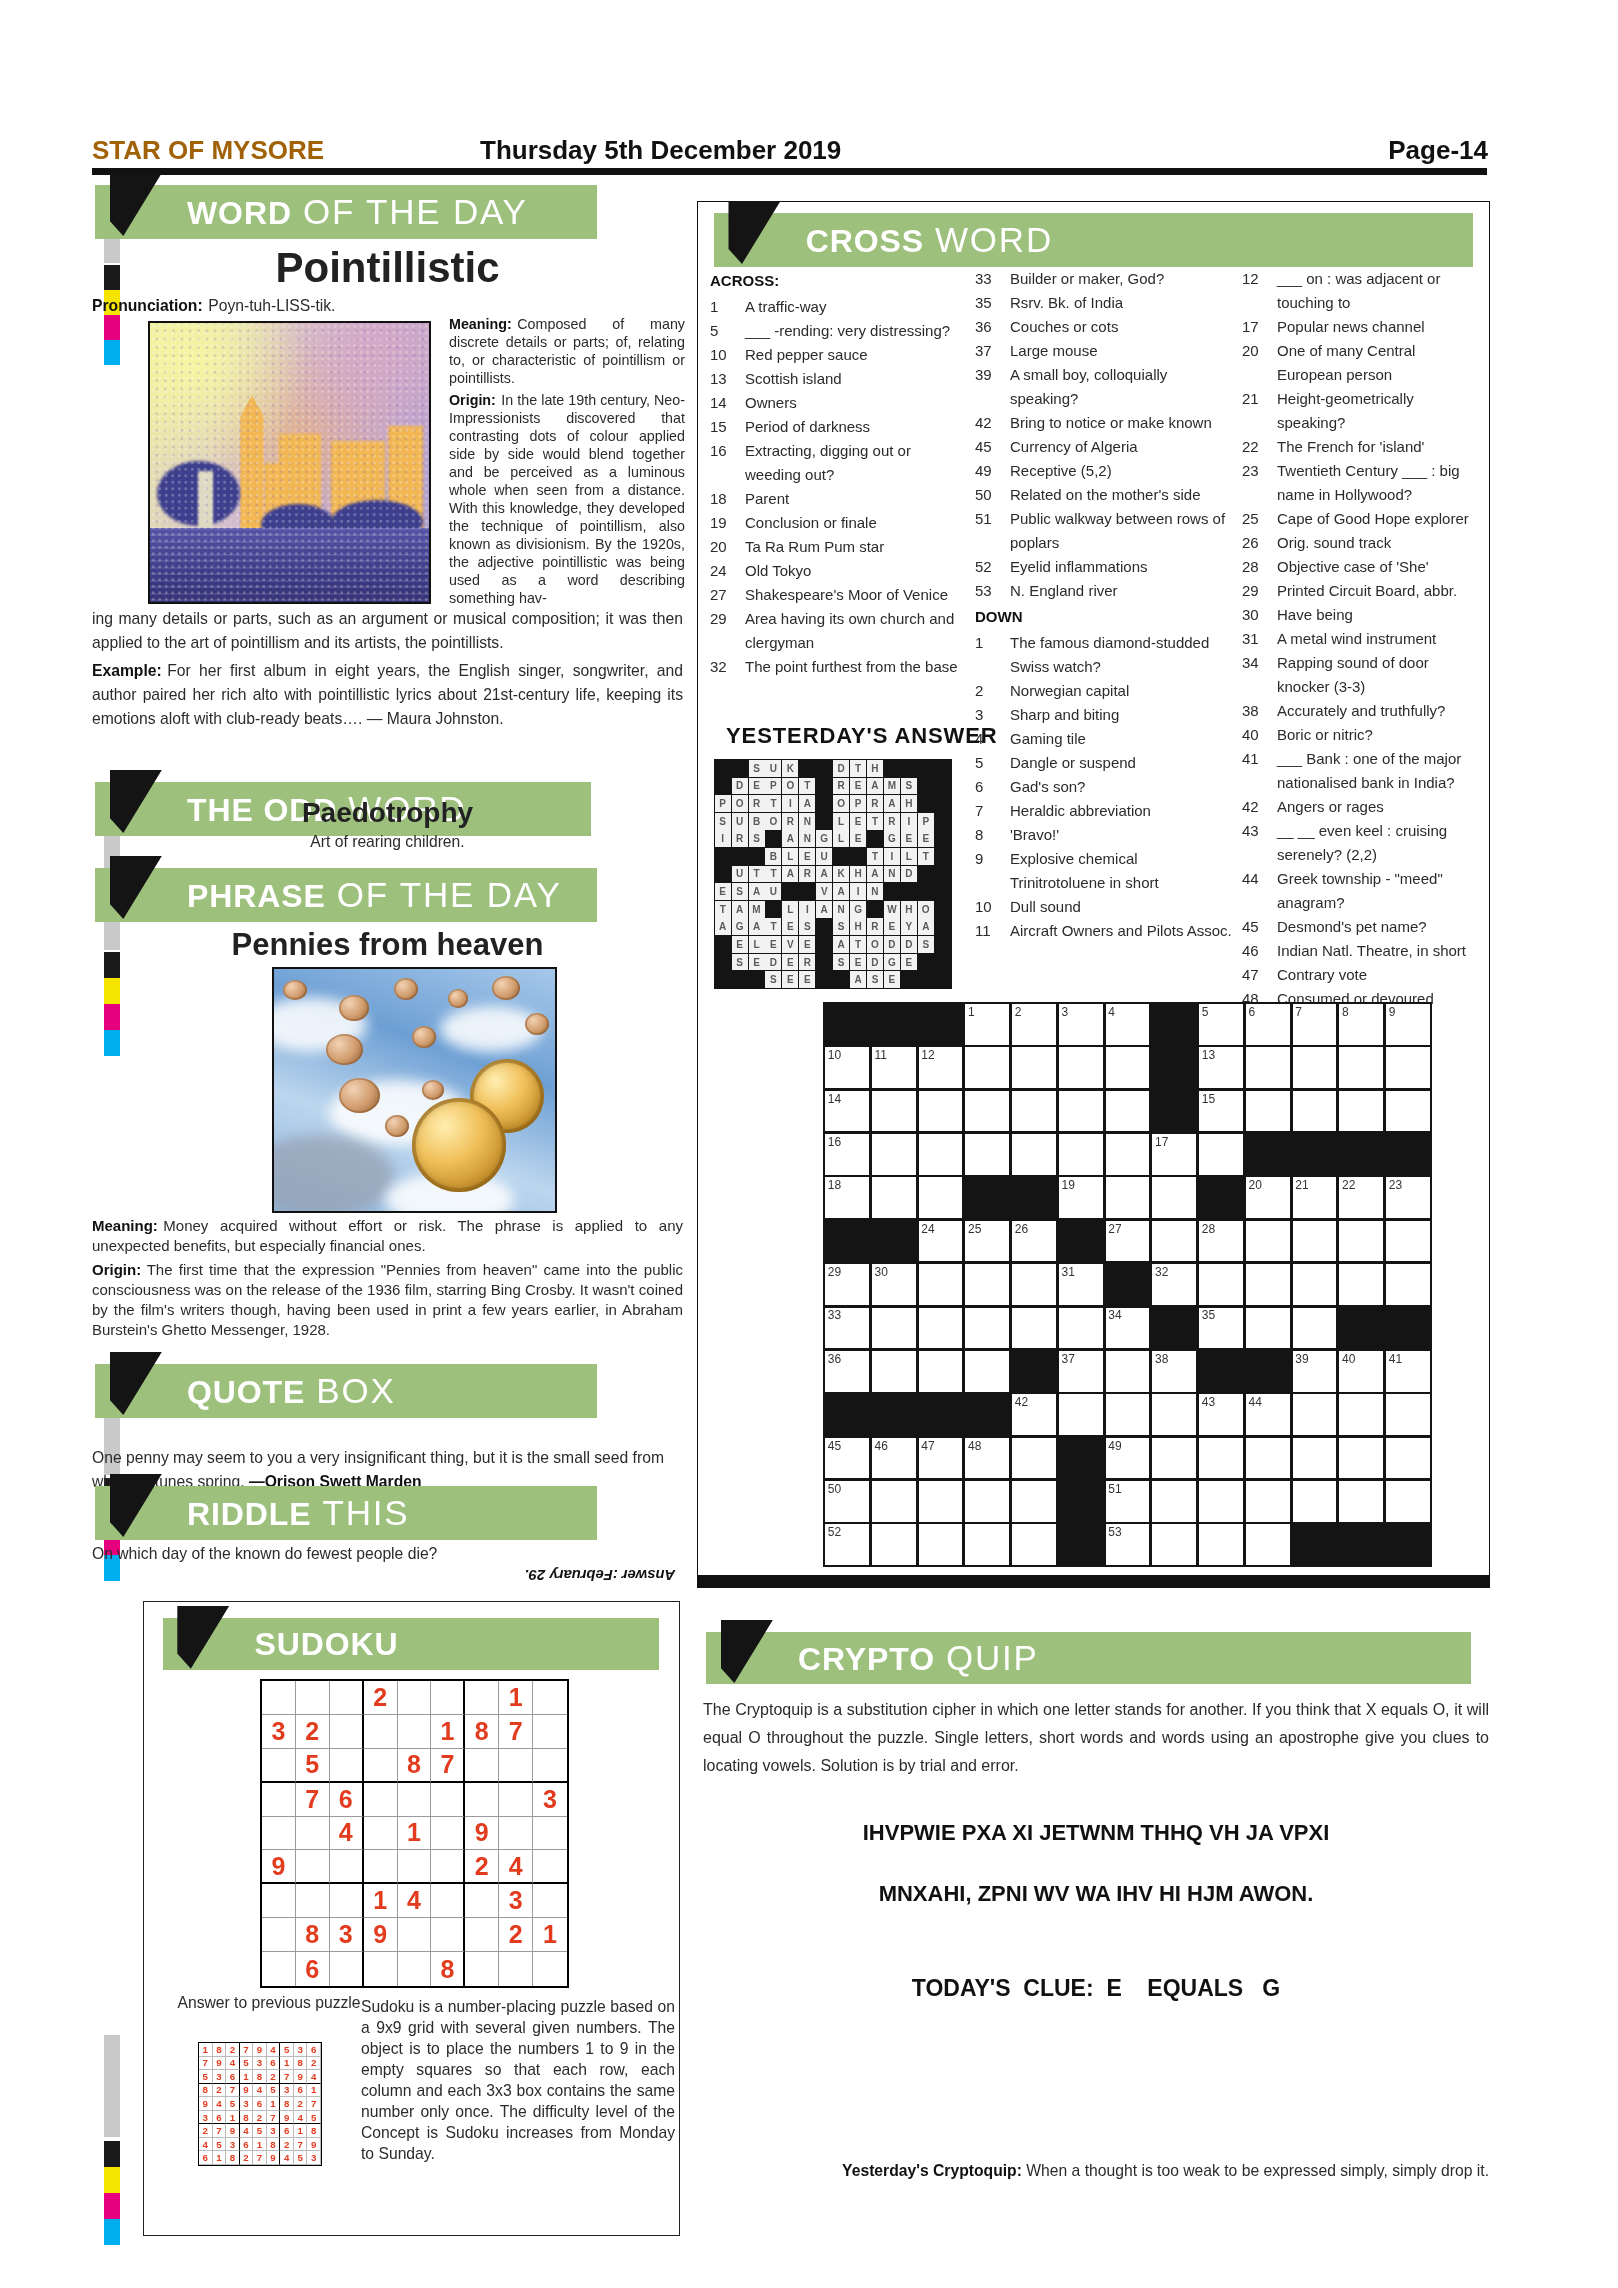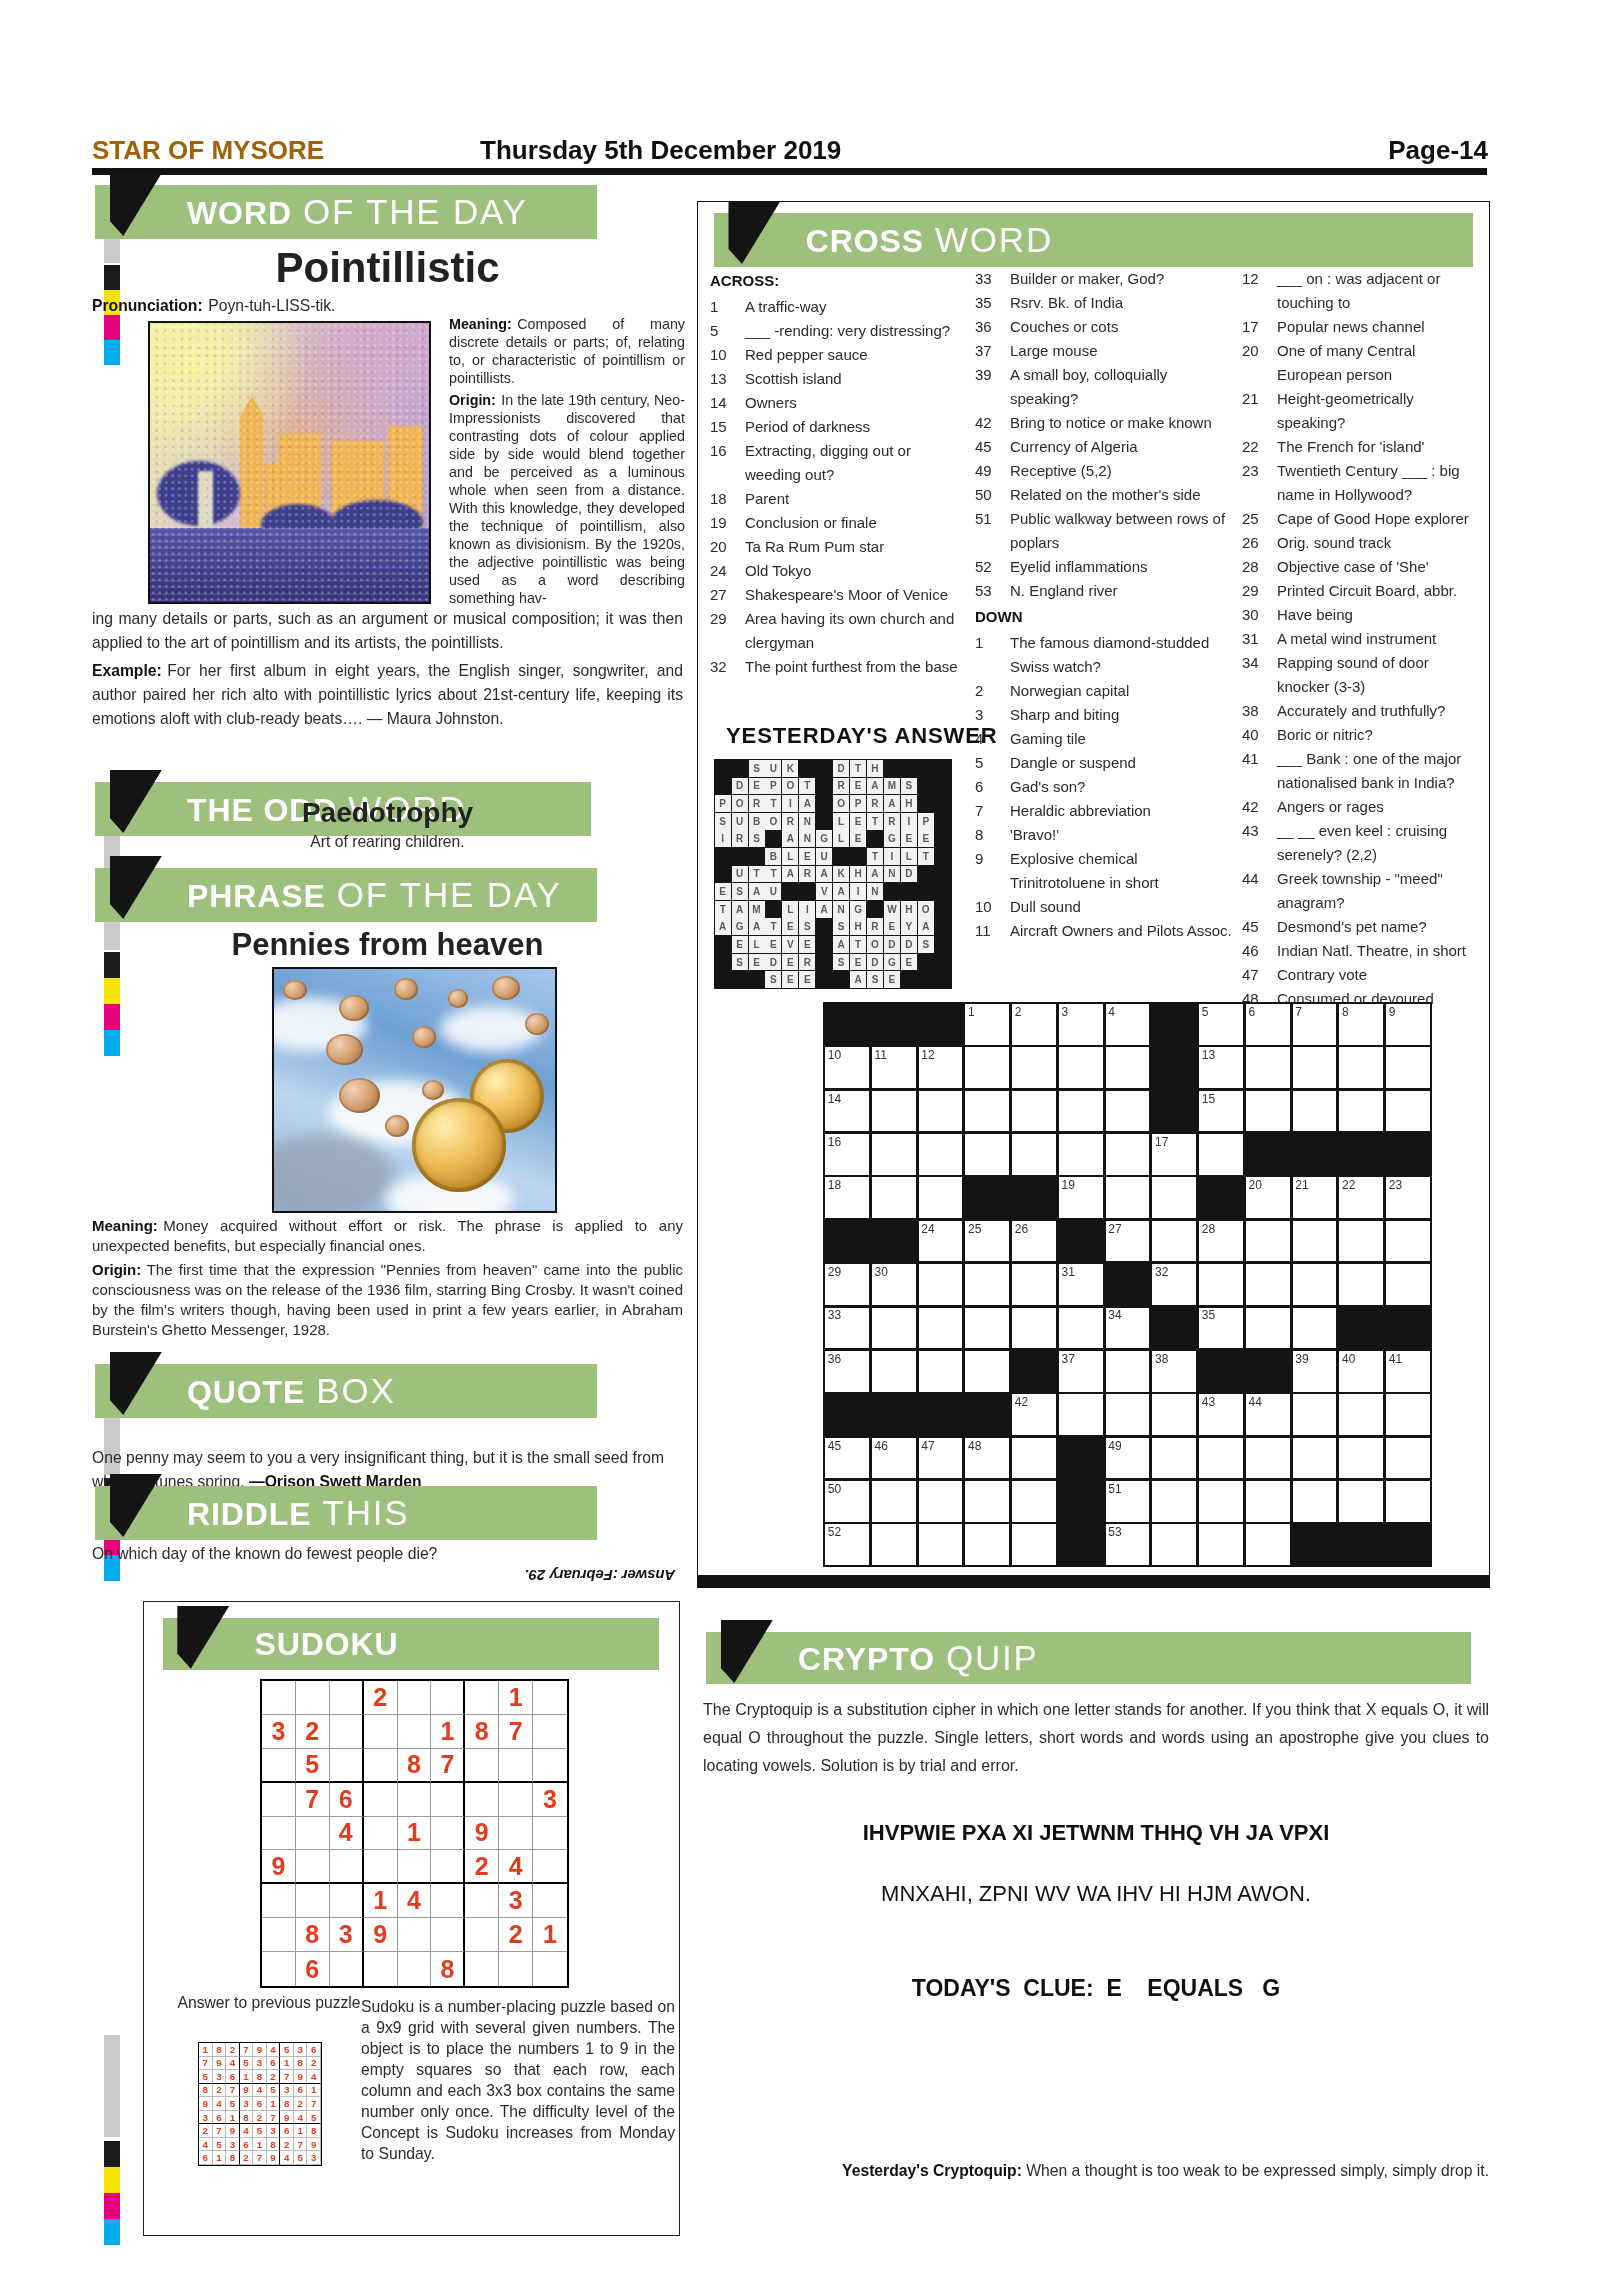--- a/index.html
+++ b/index.html
@@ -116,21 +116,21 @@
   #main-grid{position:absolute;left:125px;top:800px;width:605px;height:561px;background:#141414;
     display:grid;grid-template-columns:repeat(13,1fr);grid-template-rows:repeat(13,1fr);gap:2.8px;
     border:2.8px solid #141414;box-sizing:content-box;}
   .xcell{background:#fff;position:relative;}
   .xcell.blk{background:#141414;}
   .xnum{position:absolute;left:2.8px;top:0.9px;font-size:12px;color:#333;}
 
   
   #crypto-intro{left:703px;top:1696px;width:786px;font-size:16px;line-height:28px;}
   #crypto-l1{left:703px;top:1820px;width:786px;text-align:center;font-size:22px;font-weight:bold;color:#111;}
-  #crypto-l2{left:703px;top:1881px;width:786px;text-align:center;font-size:22px;font-weight:normal;color:#111;}
+  #crypto-l2{left:703px;top:1881px;width:786px;text-align:center;font-size:22px;font-weight:bold;color:#111;}
   #crypto-clue{left:703px;top:1975px;width:786px;text-align:center;font-size:23px;font-weight:bold;color:#111;white-space:pre;}
   #crypto-yest{left:703px;top:2162px;width:786px;text-align:right;font-size:15.7px;}
 
   
   .reg{position:absolute;left:104px;width:15.7px;}
   .reg.grey{background:#c9c9c9;} .reg.k{background:#1a1a1a;} .reg.y{background:#f5e400;}
   .reg.m{background:#e6007e;} .reg.c{background:#00aeef;}
 </style>
 </head>
 <body>

